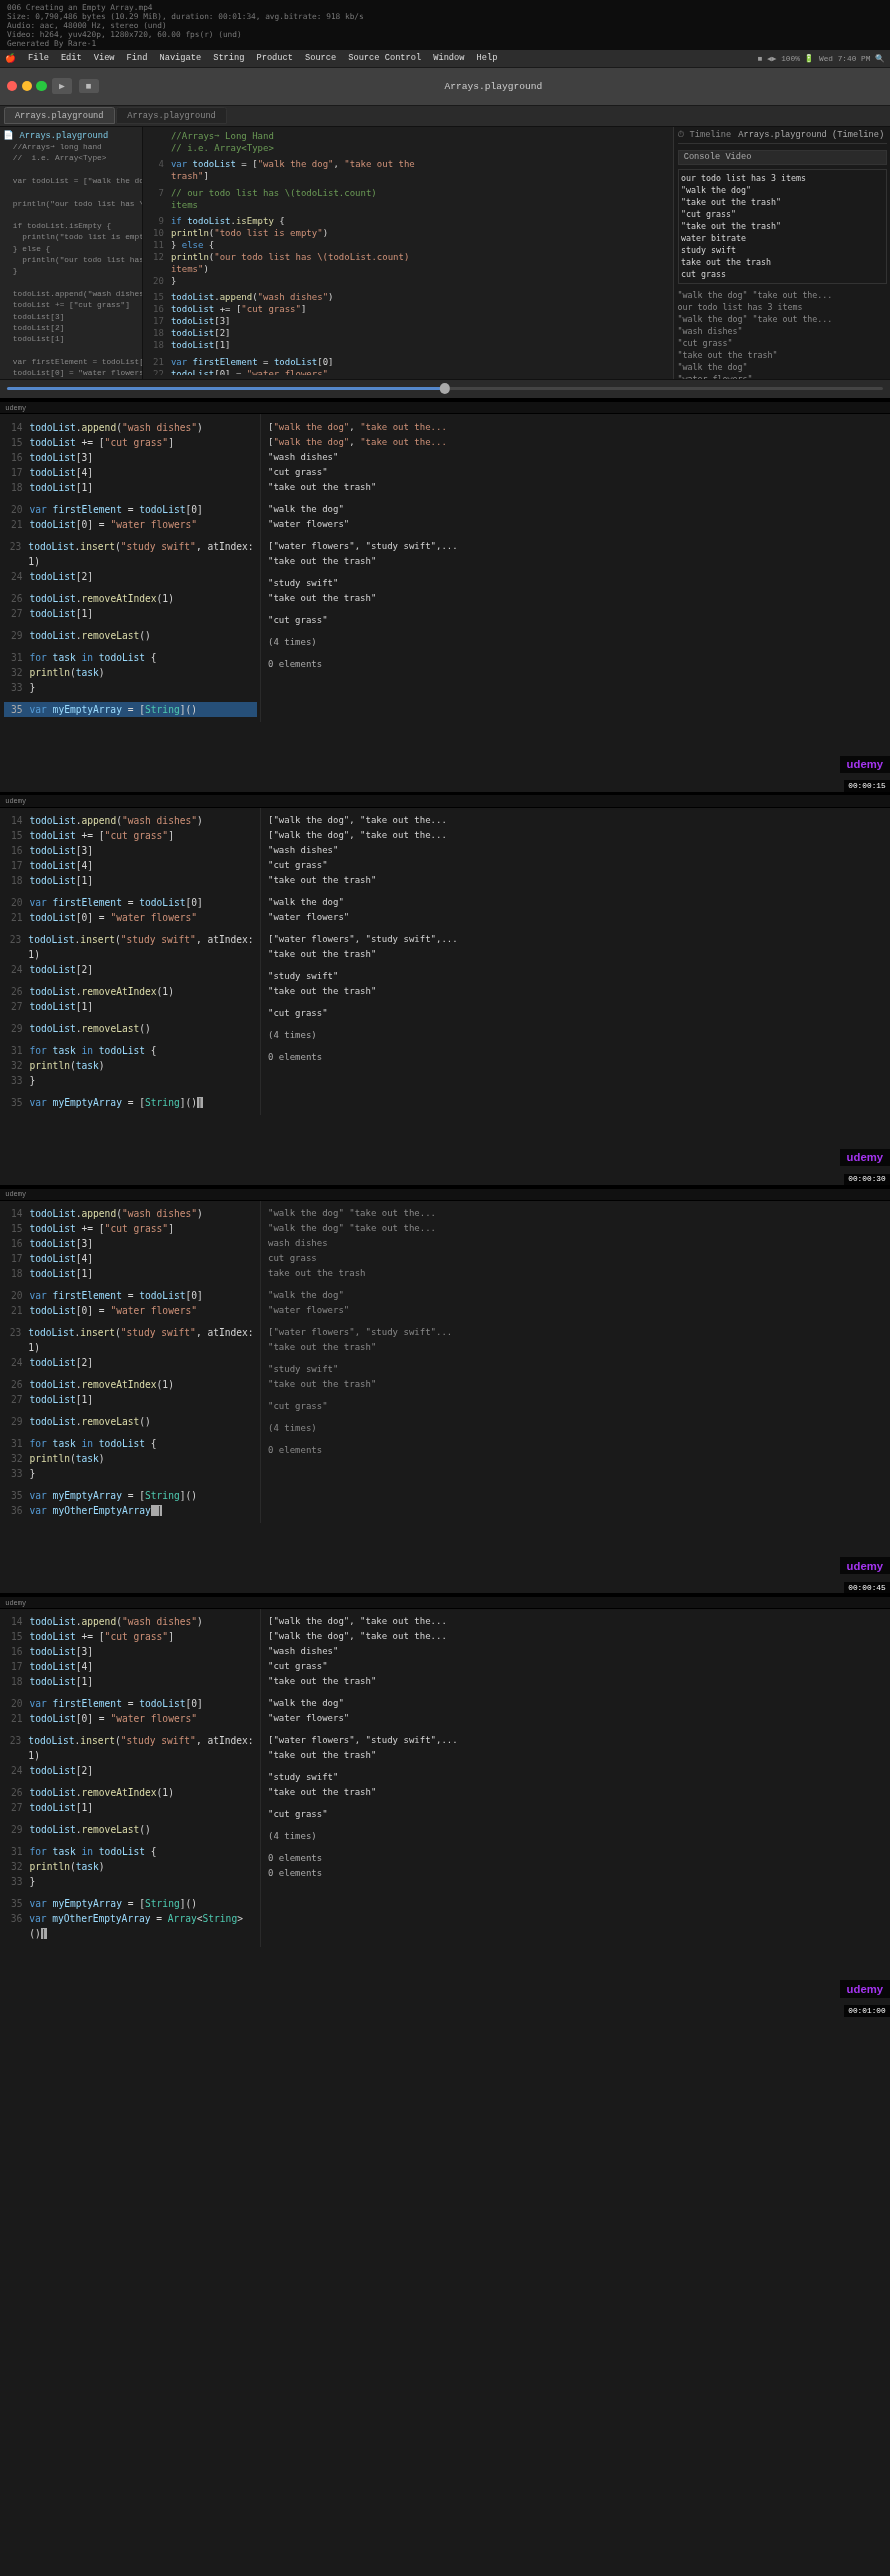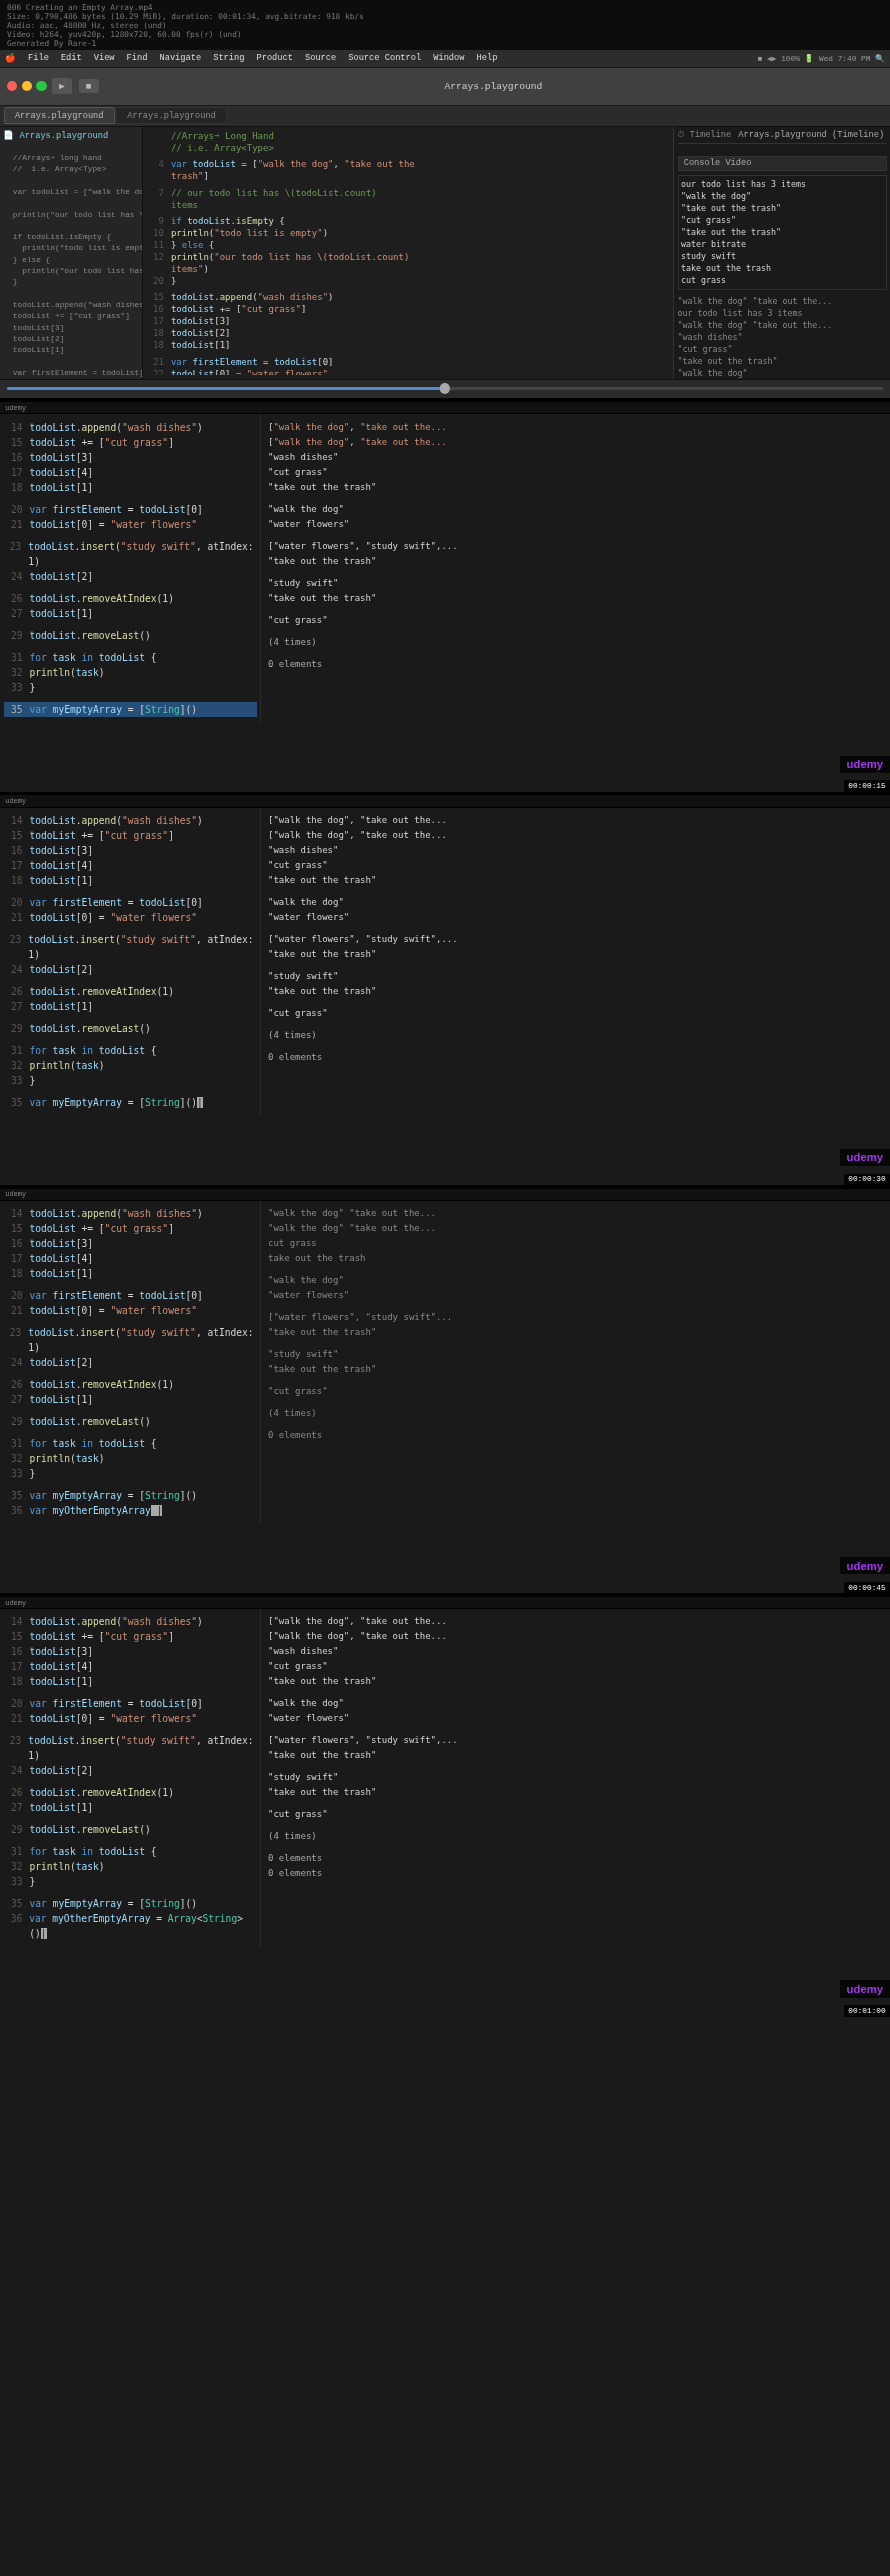--- a/index.html
+++ b/index.html
@@ -82,21 +82,21 @@
   </div>
 
   <div style="background:#2b2b2b; height:21px; display:flex; align-items:center; padding:0 3.5px; border-bottom:0.9px solid #111;">
     <div style="background:#3a3a3a; border:0.9px solid #555; border-radius:2.6px 2.6px 0 0; padding:2.6px 10.4px; color:#bbb; font-size:8.7px; cursor:pointer; margin-right:0.9px;">Arrays.playground</div>
     <div style="background:#252525; border:0.9px solid #333; border-radius:2.6px 2.6px 0 0; padding:2.6px 10.4px; color:#888; font-size:8.7px; cursor:pointer;">Arrays.playground</div>
   </div>
 
   <div style="display:flex; height:252px;">
 
     <div style="width:143px; background:#252525; border-right:0.9px solid #111; font-size:8.7px; color:#aaa; padding:3.5px; overflow:hidden;">
-      <div style="color:#7ec8e3; margin-bottom:12px;">📄 Arrays.playground</div>
+      <div style="color:#7ec8e3; margin-bottom:1px;">📄 Arrays.playground</div>
 
       <div style="font-size:7.8px; color:#888; line-height:11.3px; white-space:pre;">  //Arrays➙ long hand
   //  i.e. Array&lt;Type&gt;
 
   var todoList = ["walk the dog", "take out the trash"]
 
   println("our todo list has \(todoList.count) items")
 
   if todoList.isEmpty {
     println("todo list is empty")
@@ -203,21 +203,21 @@
               <span style="color:#555;width:17.4px;text-align:right;margin-right:7px;flex-shrink:0;">22</span>
               <span><span style="color:#9cdcfe;">todoList</span>[0] = <span style="color:#ce9178;">"water flowers"</span></span>
             </div>
 
         </div>
       </div>
     </div>
 
     <div style="width:217px; background:#1a1a1a; border-left:0.9px solid #333; padding:3.5px; overflow:hidden;">
 
-      <div style="display:flex; gap:7px; margin-bottom:12px; border-bottom:0.9px solid #333; padding-bottom:2.6px;">
+      <div style="display:flex; gap:7px; margin-bottom:6px; border-bottom:0.9px solid #333; padding-bottom:2.6px;">
         <span style="color:#888; font-size:8.7px; cursor:pointer;">⏱ Timeline</span>
         <span style="color:#aaa; font-size:8.7px; cursor:pointer;">Arrays.playground (Timeline)</span>
       </div>
 
       <div style="background:#2a2a2a; padding:1.7px 5.2px; margin-bottom:3.5px; font-size:8.7px; color:#aaa; border:0.9px solid #333;">
         <span>Console Video</span>
       </div>
 
       <div style="font-size:8.3px; color:#d4d4d4; line-height:12px; font-family:Menlo,monospace; background:#1a1a1a; padding:2.6px; border:0.9px solid #333;">
         <div>our todo list has 3 items</div>
@@ -556,20 +556,21 @@
         </div>
       <div style="display:flex;">
           <span style="color:#555;width:19px;text-align:right;margin-right:7px;">36</span>
           <span><span style="color:#569cd6;">var</span> <span style="color:#9cdcfe;">myOtherEmptyArray</span><span style="background:#aaa;color:#1a1a1a;"> |</span></span>
         </div>
     </div>
 
     <div style="flex:1; padding:5.2px 7px; font-family:Menlo,monospace; font-size:9px; line-height:15px; color:#888;">
       <div style="color:#888;">"walk the dog"  "take out the...</div>
       <div style="color:#888;">"walk the dog"  "take out the...</div>
+      <div style="color:#888;">wash dishes</div>
       <div style="color:#888;">cut grass</div>
       <div style="color:#888;">take out the trash</div>
       <div style="height:7px;"></div>
       <div style="color:#888;">"walk the dog"</div>
       <div style="color:#888;">"water flowers"</div>
       <div style="height:7px;"></div>
       <div style="color:#888;">["water flowers", "study swift"...</div>
       <div style="color:#888;">"take out the trash"</div>
       <div style="height:7px;"></div>
       <div style="color:#888;">"study swift"</div>

